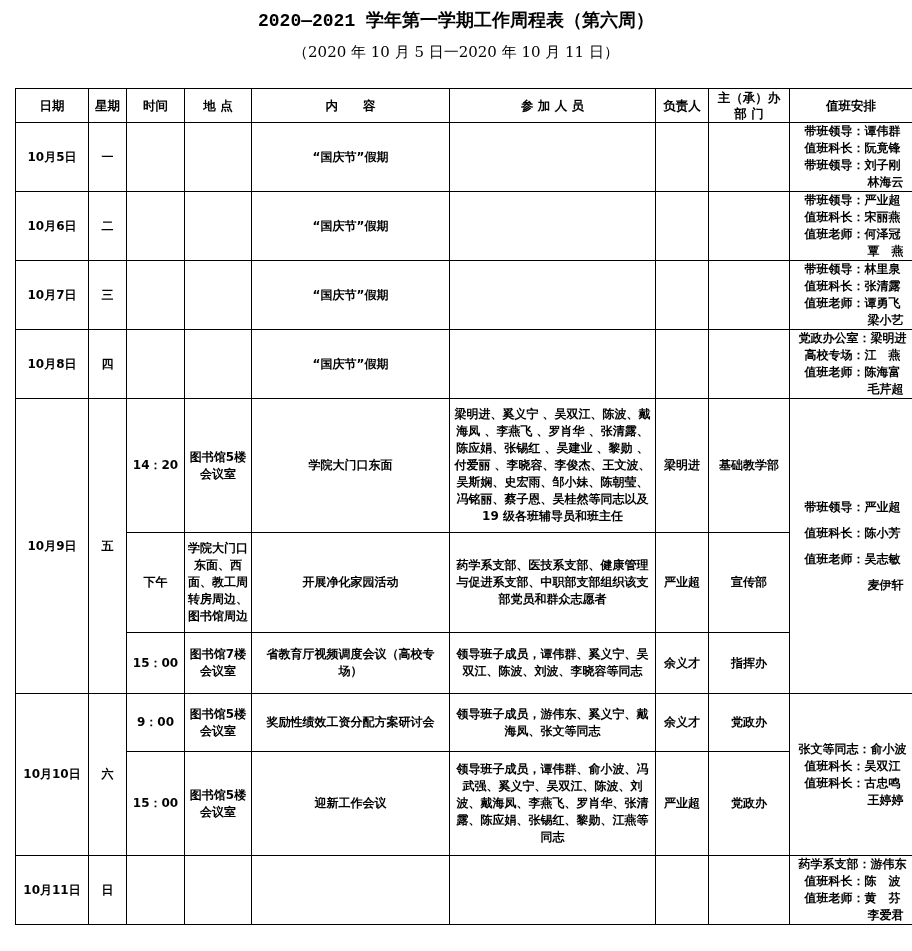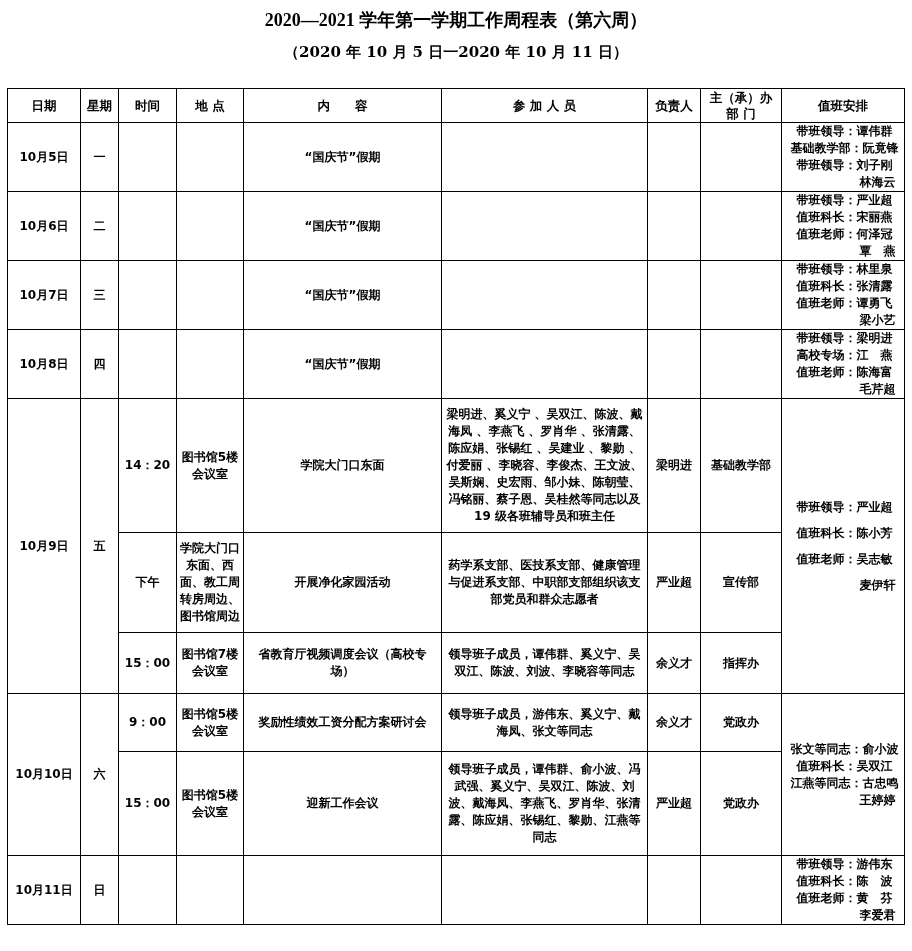--- a/index.html
+++ b/index.html
@@ -1,22 +1,22 @@
 <!DOCTYPE html>
 <html><head>
 <meta charset="utf-8">
 <style>
   html, body { margin: 0; padding: 0; background: #ffffff; }
   body { width: 912px; height: 951px; position: relative; overflow: hidden;
          font-family: "DejaVu Sans", "Liberation Sans", sans-serif; color: #000; }
   .title { position: absolute; left: 0; width: 912px; top: 8px; text-align: center;
-           font-family: Liberation Serif, serif; font-size: 18px; font-weight: bold; letter-spacing: 0px; }
+           font-family: Liberation Mono, monospace; font-size: 18px; font-weight: bold; letter-spacing: 0px; }
   .subtitle { position: absolute; left: 0; width: 912px; top: 43px; text-align: center;
-           font-family: "DejaVu Serif", "Liberation Serif", serif; font-size: 15px; font-weight: bold; }
-  table.sched { position: absolute; left: 7px; top: 88px; border-collapse: collapse; table-layout: fixed; width: 897px; }
+           font-family: "DejaVu Serif", "Liberation Serif", serif; font-size: 15px; font-weight: normal; }
+  table.sched { position: absolute; left: 15px; top: 88px; border-collapse: collapse; table-layout: fixed; width: 897px; }
   table.sched td, table.sched th { border: 1.5px solid #000; padding: 0 3px; font-size: 12px; font-weight: bold;
            text-align: center; vertical-align: middle; line-height: 17px; overflow: hidden; }
   table.sched th { font-size: 12.5px; line-height: 16px; }
   .left { text-align: right; }
   .duty { text-align: right; padding-left: 6px !important; line-height: 17px; font-size: 12px; }
   .duty .dl { display: block; white-space: nowrap; }
   .duty .indent { padding-left: 66px; }
   .footer { position: absolute; left: 733px; top: 968px; font-size: 14px; font-weight: bold; }
 </style>
 </head>
@@ -54,21 +54,21 @@
     <td>10月5日</td>
     <td>一</td>
     <td></td>
     <td></td>
     <td>“国庆节”假期</td>
     <td></td>
     <td></td>
     <td></td>
     <td class="duty">
       <span class="dl">带班领导：谭伟群</span>
-      <span class="dl">基础教学部：阮竟锋</span>
+      <span class="dl">值班科长：阮竟锋</span>
       <span class="dl">带班领导：刘子刚</span>
       <span class="dl indent">林海云</span>
     </td>
   </tr>
 
   <tr style="height:67px">
     <td>10月6日</td>
     <td>二</td>
     <td></td>
     <td></td>
@@ -104,21 +104,21 @@
   <tr style="height:68px">
     <td>10月8日</td>
     <td>四</td>
     <td></td>
     <td></td>
     <td>“国庆节”假期</td>
     <td></td>
     <td></td>
     <td></td>
     <td class="duty">
-      <span class="dl">带班领导：梁明进</span>
+      <span class="dl">党政办公室：梁明进</span>
       <span class="dl">高校专场：江　燕</span>
       <span class="dl">值班老师：陈海富</span>
       <span class="dl indent">毛芹超</span>
     </td>
   </tr>
 
   <tr style="height:134px">
     <td rowspan="3">10月9日</td>
     <td rowspan="3">五</td>
     <td>14：20</td>
@@ -156,21 +156,21 @@
     <td rowspan="2">六</td>
     <td>9：00</td>
     <td>图书馆5楼会议室</td>
     <td>奖励性绩效工资分配方案研讨会</td>
     <td class="left">领导班子成员，游伟东、奚义宁、戴海凤、张文等同志</td>
     <td>余义才</td>
     <td>党政办</td>
     <td rowspan="2" class="duty">
       <span class="dl">张文等同志：俞小波</span>
       <span class="dl">值班科长：吴双江</span>
-      <span class="dl">江燕等同志：古忠鸣</span>
+      <span class="dl">值班科长：古忠鸣</span>
       <span class="dl indent">王婷婷</span>
     </td>
   </tr>
   <tr style="height:104px">
     <td>15：00</td>
     <td>图书馆5楼会议室</td>
     <td>迎新工作会议</td>
     <td class="left">领导班子成员，谭伟群、俞小波、冯武强、奚义宁、吴双江、陈波、刘波、戴海凤、李燕飞、罗肖华、张清露、陈应娟、张锡红、黎勋、江燕等同志</td>
     <td>严业超</td>
     <td>党政办</td>
@@ -179,21 +179,21 @@
   <tr style="height:67px">
     <td>10月11日</td>
     <td>日</td>
     <td></td>
     <td></td>
     <td></td>
     <td></td>
     <td></td>
     <td></td>
     <td class="duty">
-      <span class="dl">带班领导：游伟东</span>
+      <span class="dl">药学系支部：游伟东</span>
       <span class="dl">值班科长：陈　波</span>
       <span class="dl">值班老师：黄　芬</span>
       <span class="dl indent">李爱君</span>
     </td>
   </tr>
 </tbody>
   </table>
 
 <div class="footer">编制：党政办公室</div>
 

